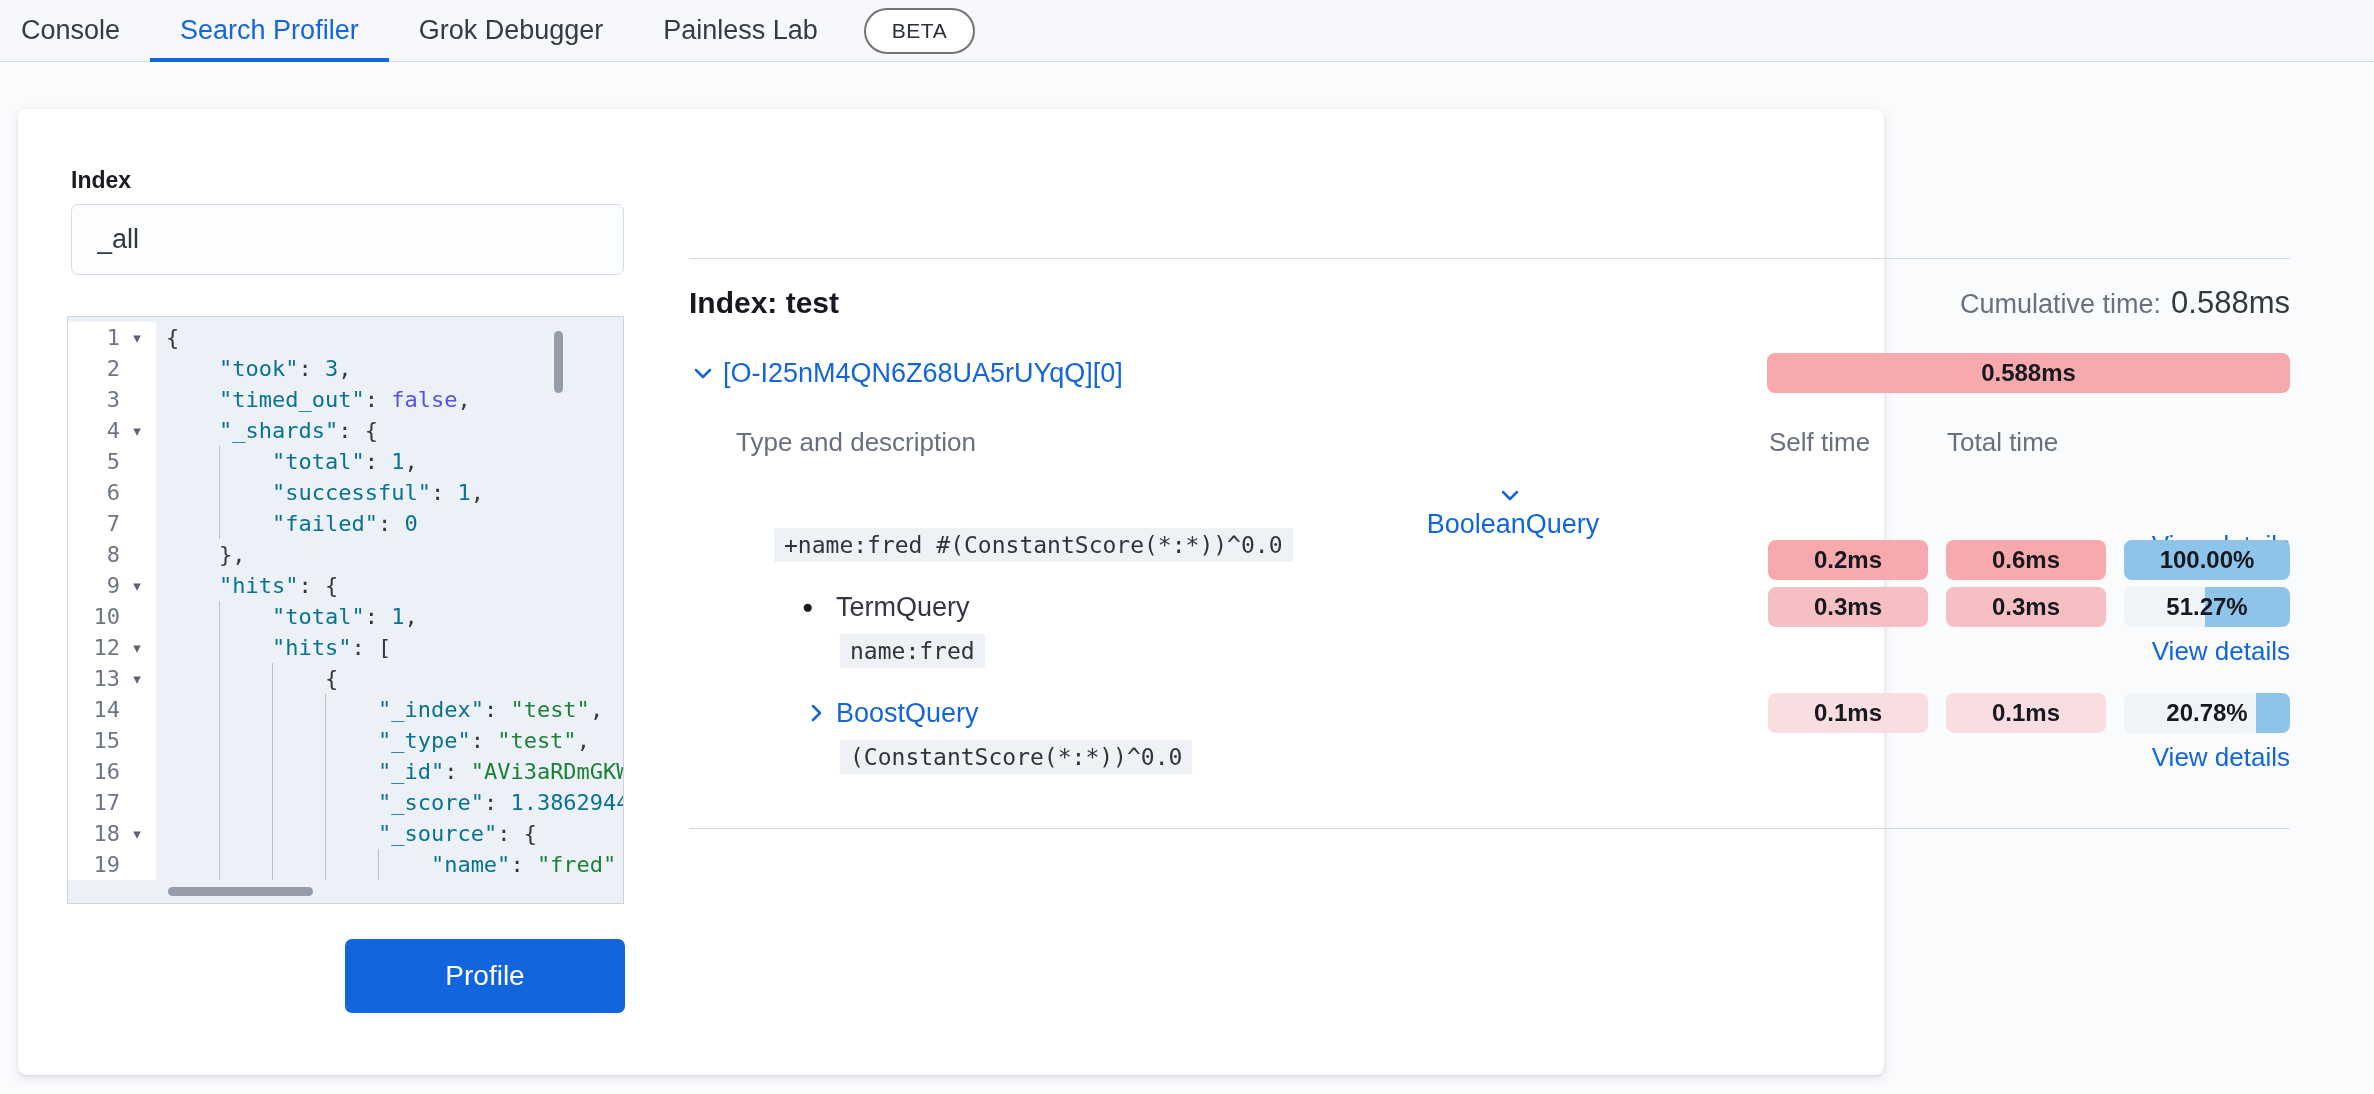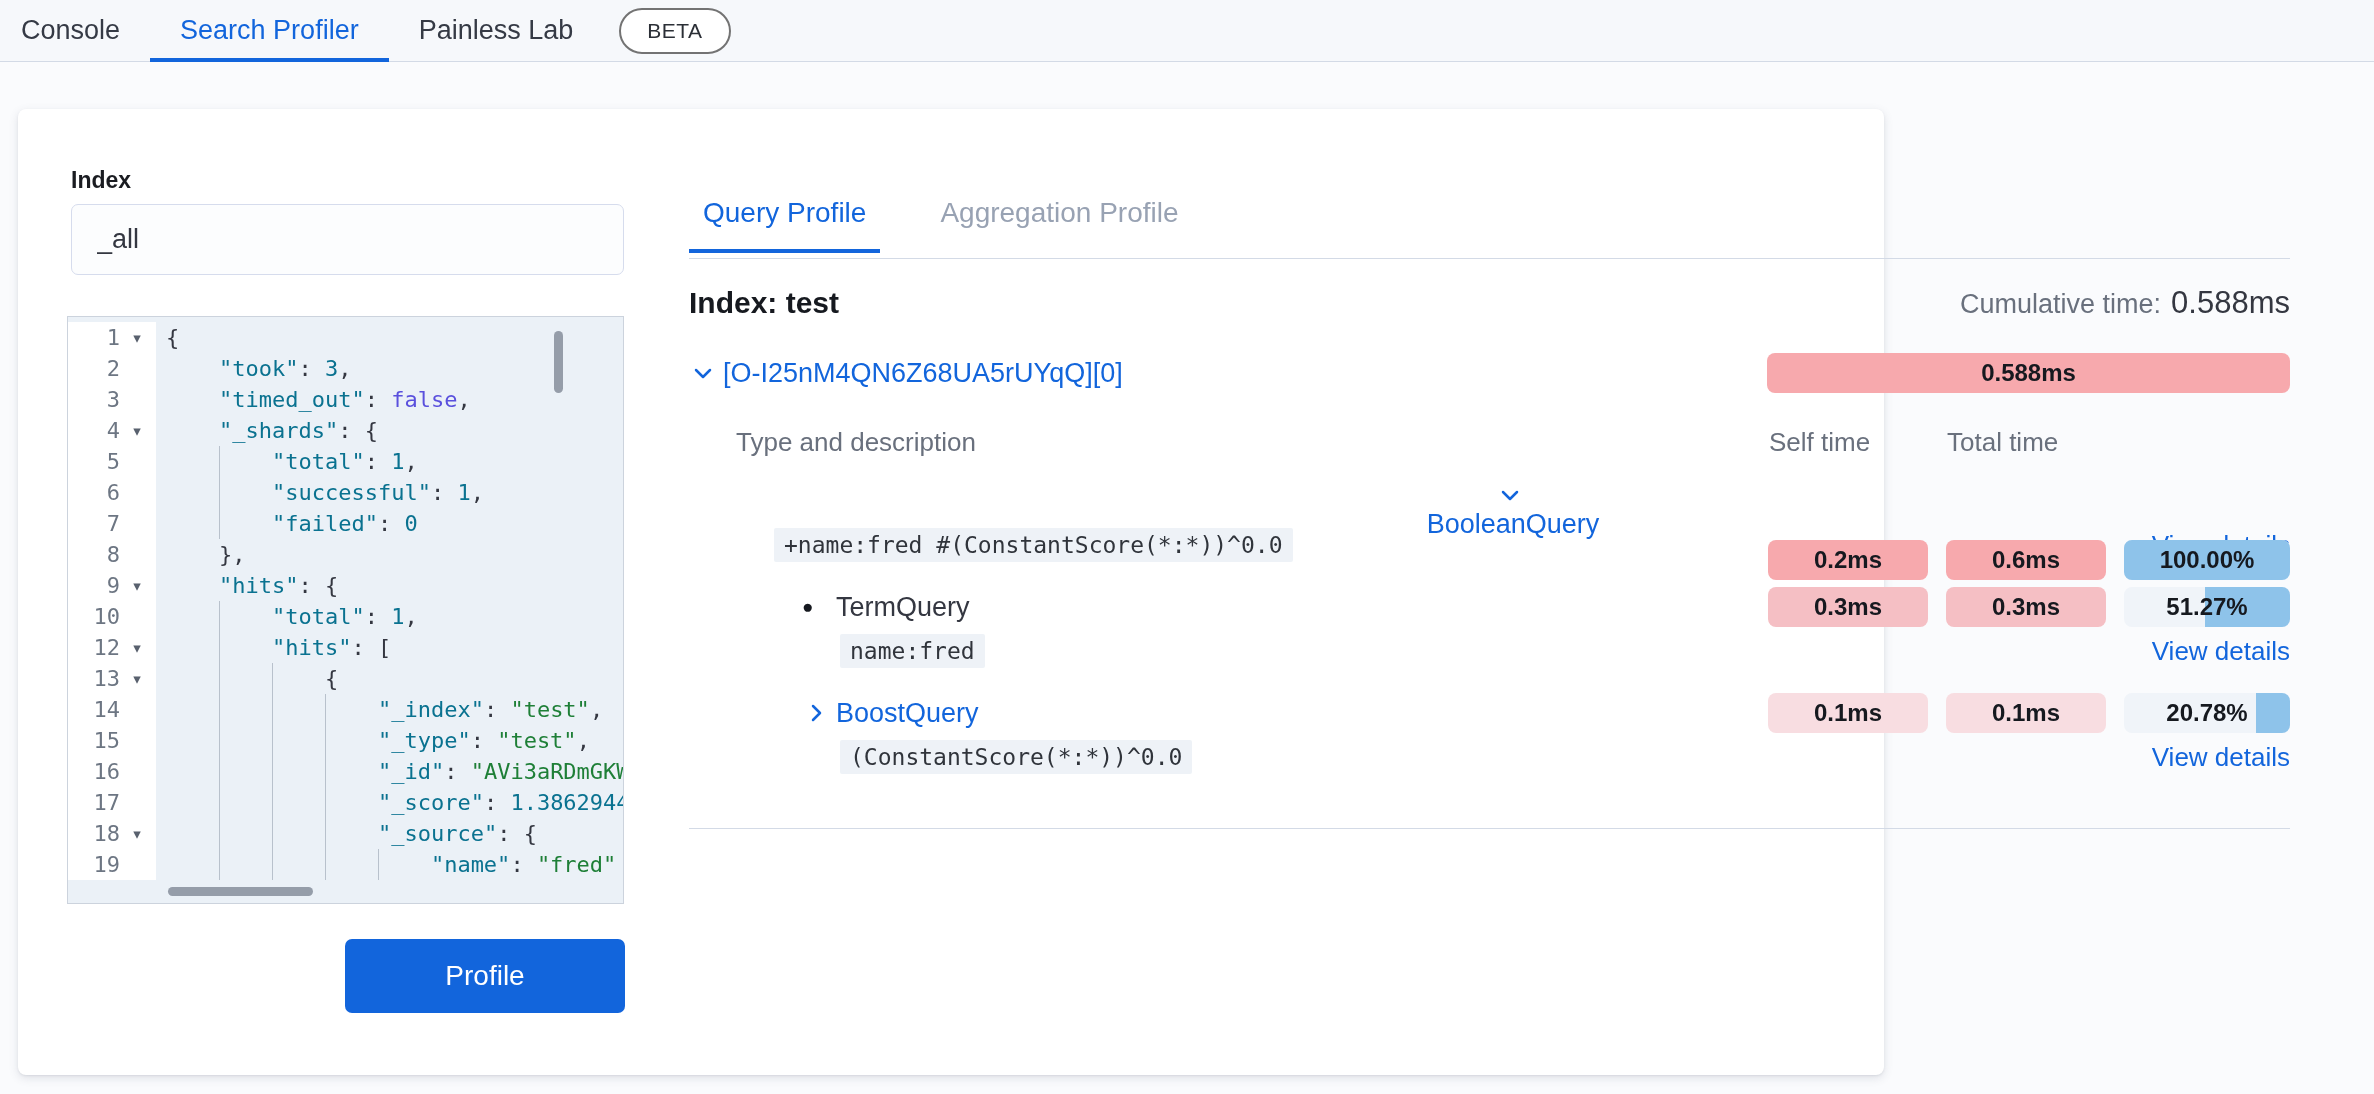--- a/index.html
+++ b/index.html
@@ -93,20 +93,23 @@
 <div class="screen">
 
   <div class="topnav">
     <div class="tab">
         <span>Console</span>
       </div>
     <div class="tab active">
         <span>Search Profiler</span>
       </div>
     <div class="tab">
+        <span>Grok Debugger</span>
+      </div>
+    <div class="tab">
         <span>Painless Lab</span>
       </div>
     <span class="beta-pill">BETA</span>
   </div>
 
   <div class="card">
 
     <div class="index-label">Index</div>
     <input class="index-input" type="text" value="_all" style="">
     <div class="editor">
@@ -128,24 +131,20 @@
           <div class="ed-line"><span class="ed-gut"><span class="ed-num">16</span><span class="ed-fold"></span></span><span class="ed-code"><span class="ed-ind" style="width: 16ch;"><span class="ed-guide" style="left: 4ch;"></span><span class="ed-guide" style="left: 8ch;"></span><span class="ed-guide" style="left: 12ch;"></span></span><span class="t-k">"_id"</span><span class="t-p">: </span><span class="t-s">"AVi3aRDmGKWp</span></span></div>
           <div class="ed-line"><span class="ed-gut"><span class="ed-num">17</span><span class="ed-fold"></span></span><span class="ed-code"><span class="ed-ind" style="width: 16ch;"><span class="ed-guide" style="left: 4ch;"></span><span class="ed-guide" style="left: 8ch;"></span><span class="ed-guide" style="left: 12ch;"></span></span><span class="t-k">"_score"</span><span class="t-p">: </span><span class="t-n">1.3862944</span></span></div>
           <div class="ed-line"><span class="ed-gut"><span class="ed-num">18</span><span class="ed-fold">▾</span></span><span class="ed-code"><span class="ed-ind" style="width: 16ch;"><span class="ed-guide" style="left: 4ch;"></span><span class="ed-guide" style="left: 8ch;"></span><span class="ed-guide" style="left: 12ch;"></span></span><span class="t-k">"_source"</span><span class="t-p">: {</span></span></div>
           <div class="ed-line"><span class="ed-gut"><span class="ed-num">19</span><span class="ed-fold"></span></span><span class="ed-code"><span class="ed-ind" style="width: 20ch;"><span class="ed-guide" style="left: 4ch;"></span><span class="ed-guide" style="left: 8ch;"></span><span class="ed-guide" style="left: 12ch;"></span><span class="ed-guide" style="left: 16ch;"></span></span><span class="t-k">"name"</span><span class="t-p">: </span><span class="t-s">"fred"</span></span></div>
         </div>
       <div class="sb-v"></div>
       <div class="sb-h"></div>
     </div>
     <button class="profile-btn">Profile</button>
 
-    <div class="rtabs">
-      <div class="rtab active"><span>Query Profile</span></div>
-      <div class="rtab inactive"><span>Aggregation Profile</span></div>
-    </div>
     <div class="rtab-border"></div>
 
     <div class="title-row">
       <span class="index-title">Index: test</span>
       <span class="cum">
         <span class="cum-label">Cumulative time:</span>
         <span class="cum-value">0.588ms</span>
       </span>
     </div>
 

